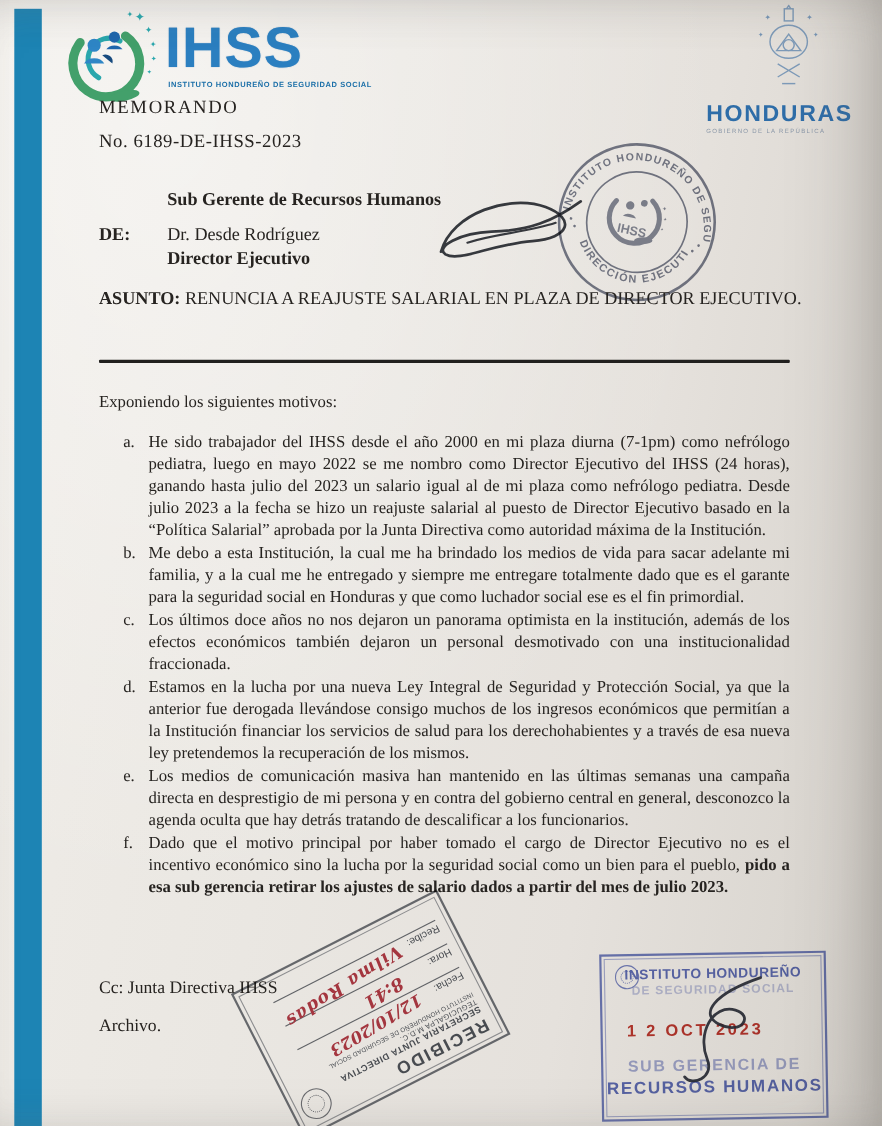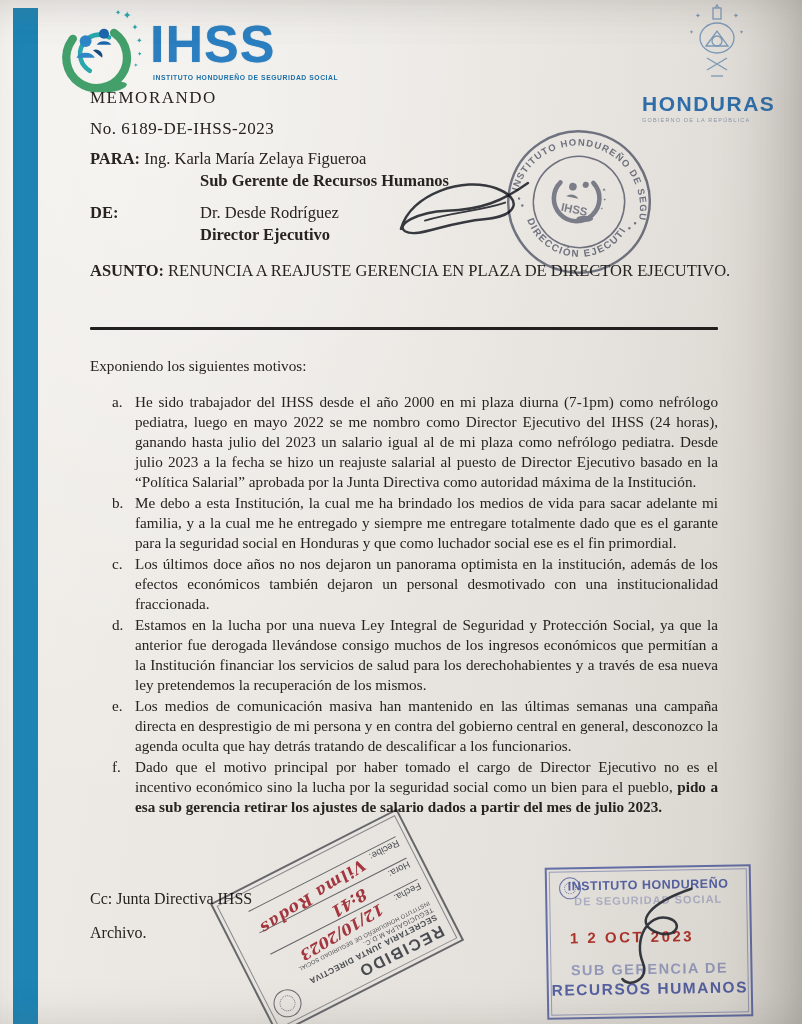--- a/index.html
+++ b/index.html
@@ -25,21 +25,21 @@
   .hn-name{position:absolute;left:0;right:0;top:88px;font-family:"Liberation Sans",sans-serif;
     font-weight:bold;font-size:21px;color:#2e6da8;letter-spacing:1.5px;}
   .hn-tag{position:absolute;left:0;right:0;top:113px;font-family:"Liberation Sans",sans-serif;
     font-size:5.5px;color:#8a97a8;letter-spacing:1.2px;}
 
   
   .title{position:absolute;left:90px;width:640px;text-align:left;font-size:17px;letter-spacing:1.5px;}
   .t1{top:88px;} .t2{top:119px;letter-spacing:.5px;}
   .fieldrow{position:absolute;left:90px;font-size:16.5px;white-space:nowrap;}
   .lbl{font-weight:bold;}
-  .ind{position:absolute;left:152px;font-size:16.5px;white-space:nowrap;margin-left:48px;}
+  .ind{position:absolute;left:152px;font-size:16.5px;white-space:nowrap;}
   .b{font-weight:bold;}
 
   .rule{position:absolute;left:90px;width:628px;top:327px;height:3px;background:#21201e;border-radius:1px;}
 
   
   .body{position:absolute;left:90px;top:356px;width:628px;font-size:15.2px;line-height:20px;}
   .intro{margin:0 0 16px 0;}
   .item{position:relative;padding-left:45px;text-align:justify;margin-bottom:1px;}
   .item .mark{position:absolute;left:22px;}
 
@@ -138,21 +138,20 @@
         <text x="37" y="-1" font-size="6">✦</text>
       </g>
     </svg>
     <div class="hn-name">HONDURAS</div>
     <div class="hn-tag">GOBIERNO DE LA REPÚBLICA</div>
   </div>
 
   <div class="title t1">MEMORANDO</div>
   <div class="title t2">No. 6189-DE-IHSS-2023</div>
 
-  <div class="fieldrow" style="top:149px"><span class="lbl">PARA:</span>&nbsp;<span>Ing. Karla María Zelaya Figueroa</span></div>
   <div class="ind b" style="top:171px">Sub Gerente de Recursos Humanos</div>
 
   <div class="fieldrow" style="top:203px"><span class="lbl">DE:</span></div>
   <div class="ind" style="top:203px">Dr. Desde Rodríguez</div>
   <div class="ind b" style="top:225px">Director Ejecutivo</div>
 
   <svg class="sig1" viewBox="0 0 160 90">
     <path d="M14,58 C28,22 86,10 118,26 C146,40 138,58 102,57 C62,56 30,70 18,61 C8,53 34,42 64,44 C100,47 124,40 152,24" fill="none" stroke="#23262c" stroke-width="2.6" stroke-linecap="round"></path>
     <path d="M40,52 C70,46 100,48 126,42" fill="none" stroke="#23262c" stroke-width="2" stroke-linecap="round"></path>
   </svg>
@@ -180,21 +179,21 @@
       <text x="126" y="80" font-size="7" fill="#5d6378">✦</text>
       <text x="130" y="92" font-size="6" fill="#5d6378">✦</text>
       <text x="129" y="104" font-size="5" fill="#5d6378">✦</text>
     </g>
     <circle cx="22" cy="112" r="1.6" fill="#5d6378"></circle>
       <circle cx="28" cy="120" r="1.6" fill="#5d6378"></circle>
     <circle cx="178" cy="112" r="1.6" fill="#5d6378"></circle>
       <circle cx="172" cy="120" r="1.6" fill="#5d6378"></circle>
   </svg>
 
-  <div class="fieldrow" style="top:261px"><span class="lbl">ASUNTO:</span>&nbsp;<span>RENUNCIA A REAJUSTE GERENCIA EN PLAZA DE DIRECTOR EJECUTIVO.</span></div>
+  <div class="fieldrow" style="top:261px"><span class="lbl">ASUNTO:</span>&nbsp;<span>RENUNCIA A REAJUSTE SALARIAL EN PLAZA DE DIRECTOR EJECUTIVO.</span></div>
 
   <div class="rule"></div>
 
   <div class="body">
     <p class="intro">Exponiendo los siguientes motivos:</p>
     <div class="item"><span class="mark">a.</span><span>He sido trabajador del IHSS desde el año 2000 en mi plaza diurna (7-1pm) como nefrólogo pediatra, luego en mayo 2022 se me nombro como Director Ejecutivo del IHSS (24 horas), ganando hasta julio del 2023 un salario igual al de mi plaza como nefrólogo pediatra. Desde julio 2023 a la fecha se hizo un reajuste salarial al puesto de Director Ejecutivo basado en la “Política Salarial” aprobada por la Junta Directiva como autoridad máxima de la Institución.</span></div>
     <div class="item"><span class="mark">b.</span><span>Me debo a esta Institución, la cual me ha brindado los medios de vida para sacar adelante mi familia, y a la cual me he entregado y siempre me entregare totalmente dado que es el garante para la seguridad social en Honduras y que como luchador social ese es el fin primordial.</span></div>
     <div class="item"><span class="mark">c.</span><span>Los últimos doce años no nos dejaron un panorama optimista en la institución, además de los efectos económicos también dejaron un personal desmotivado con una institucionalidad fraccionada.</span></div>
     <div class="item"><span class="mark">d.</span><span>Estamos en la lucha por una nueva Ley Integral de Seguridad y Protección Social, ya que la anterior fue derogada llevándose consigo muchos de los ingresos económicos que permitían a la Institución financiar los servicios de salud para los derechohabientes y a través de esa nueva ley pretendemos la recuperación de los mismos.</span></div>
     <div class="item"><span class="mark">e.</span><span>Los medios de comunicación masiva han mantenido en las últimas semanas una campaña directa en desprestigio de mi persona y en contra del gobierno central en general, desconozco la agenda oculta que hay detrás tratando de descalificar a los funcionarios.</span></div>

